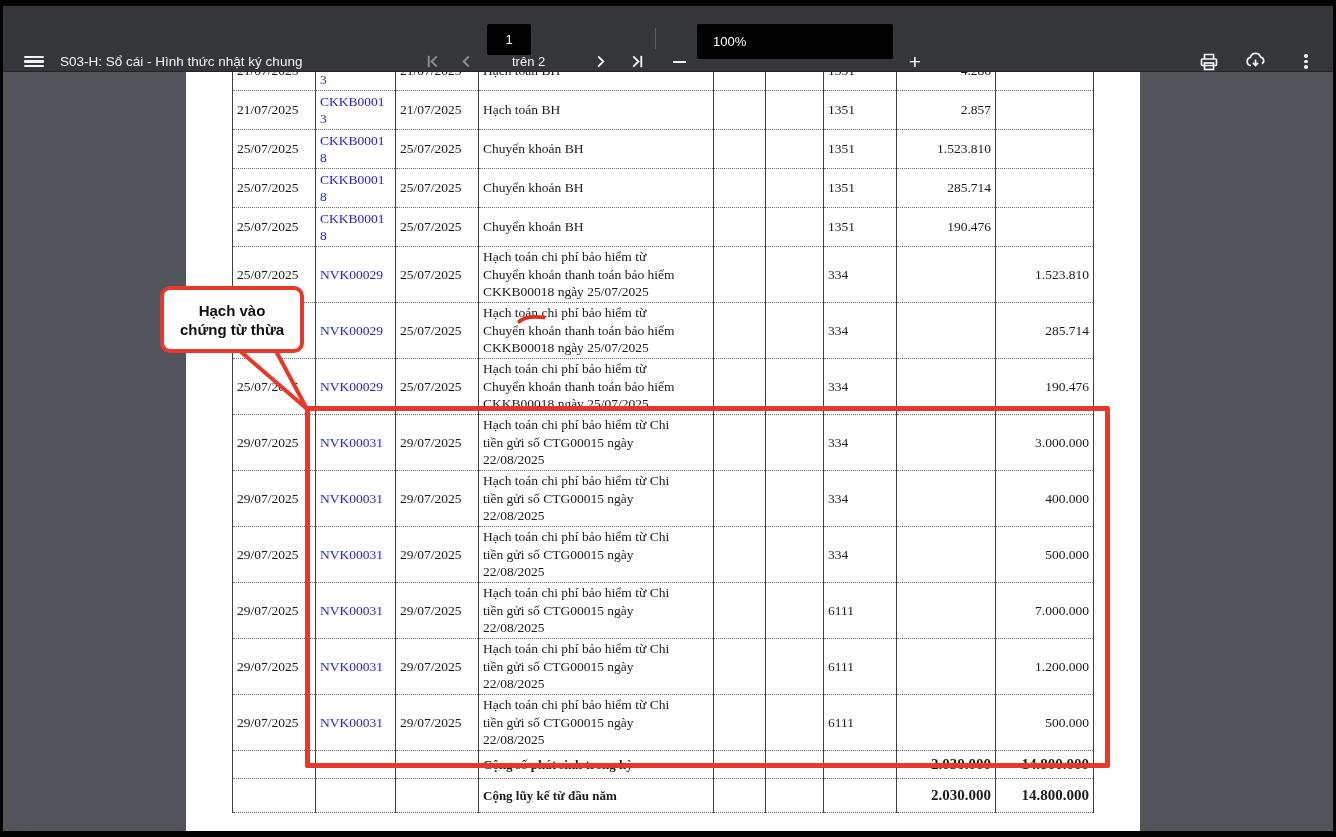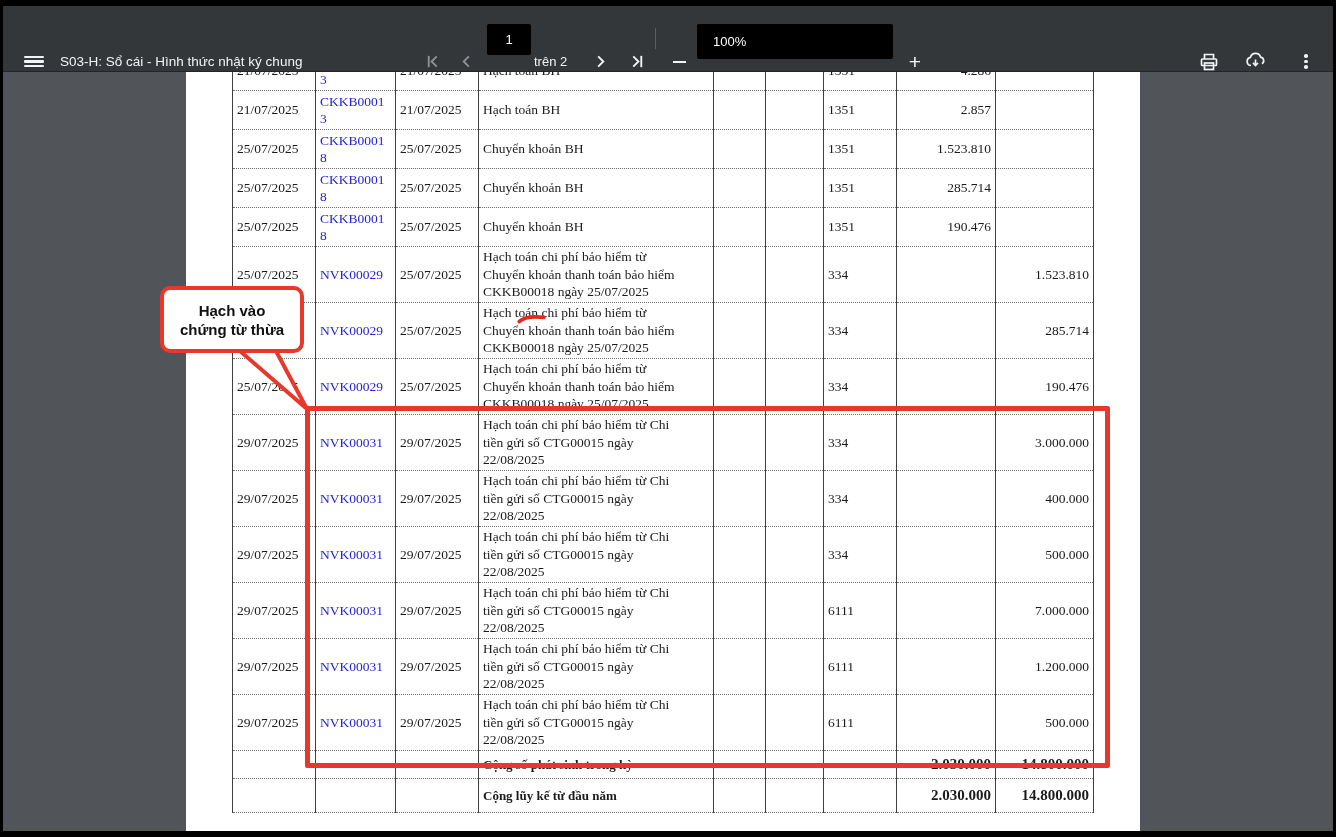--- a/index.html
+++ b/index.html
@@ -12,21 +12,21 @@
   .tb-abs{position:absolute;top:0;height:65px;display:flex;align-items:center;margin-top:23px;}
   #hamburger{left:21px;cursor:pointer;}
   #hamburger .bar{width:20px;height:2.5px;background:#f1f3f4;border-radius:1px;margin:1.8px 0;}
   #tb-title{left:57px;color:#f1f3f4;font-size:13.5px;white-space:nowrap;}
   .nav-btn{width:26px;justify-content:center;cursor:pointer;}
   .nav-btn svg{display:block;}
   #btn-first{left:416px;} #btn-prev{left:450px;}
   #page-input{position:absolute;left:484px;top:18px;width:40px;height:29px;background:#000;
               border:none;border-radius:2px;color:#fff;font-size:13px;text-align:center;
               font-family:"Liberation Sans",sans-serif;}
-  #page-count{left:531px;color:#f1f3f4;font-size:13px;white-space:nowrap;}
+  #page-count{left:509px;color:#f1f3f4;font-size:13px;white-space:nowrap;}
   #btn-next{left:584px;} #btn-last{left:621px;}
   #tb-divider{position:absolute;left:652px;top:22px;width:1px;height:21px;background:#5b5f63;}
   #btn-zoomout{left:663px;}
   #btn-zoomout .minus{width:13px;height:2px;background:#f1f3f4;}
   #zoom-box{position:absolute;left:694px;top:18px;width:196px;height:35px;background:#000;
             border-radius:2px;color:#fff;font-size:13px;display:flex;align-items:center;
             padding-left:16px;box-sizing:border-box;cursor:pointer;}
   #btn-zoomin{left:899px;color:#f1f3f4;font-size:21px;font-weight:400;}
   #btn-print{left:1194px;} #btn-download{left:1240px;} #btn-more{left:1291px;}
   .right-icon{width:24px;justify-content:center;cursor:pointer;}

